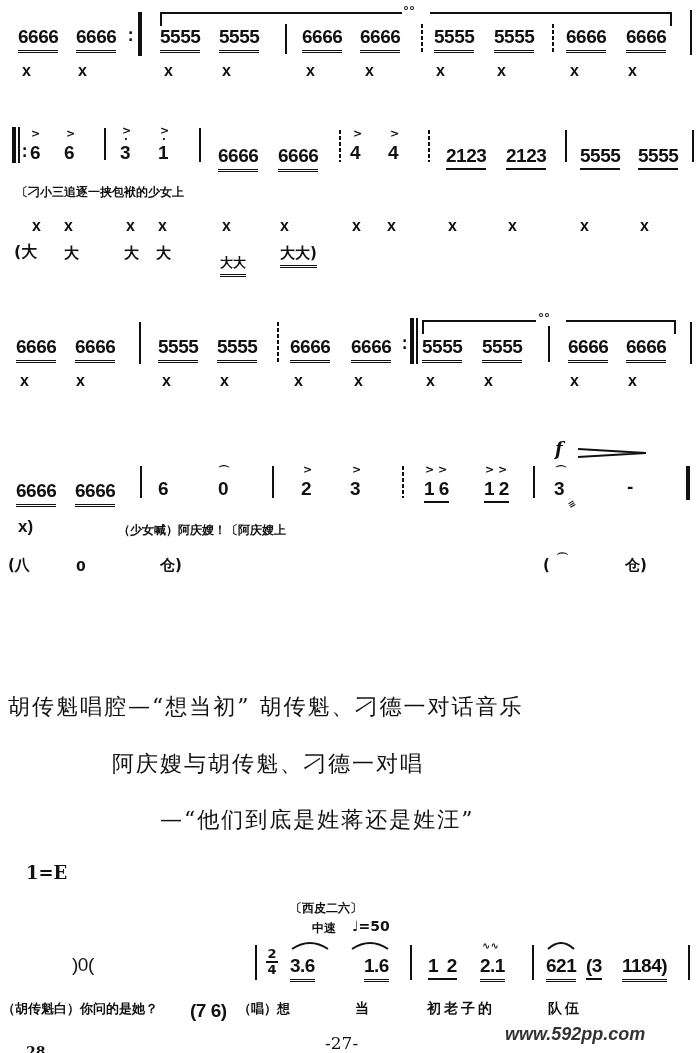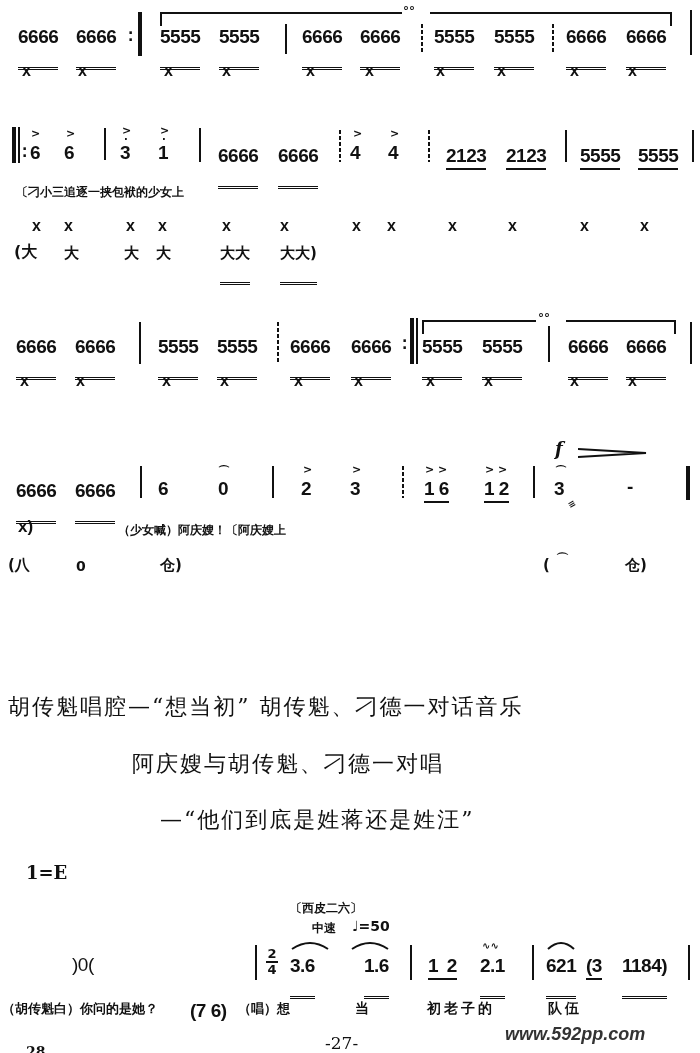--- a/index.html
+++ b/index.html
@@ -1,19 +1,19 @@
 <!DOCTYPE html>
 <html><head>
 <meta charset="utf-8">
 <style>
   html, body { margin:0; padding:0; background:#ffffff; }
   body { width:700px; height:1053px; position:relative; overflow:hidden; color:#111; font-family:"DejaVu Sans","Liberation Sans",sans-serif; }
   .abs { position:absolute; white-space:nowrap; }
   .num { font-family:"Liberation Sans","DejaVu Sans",sans-serif; font-weight:bold; font-size:19px; letter-spacing:-0.5px; }
-  .dbl { border-bottom:3px double #111; padding-bottom:19px; }
+  .dbl { border-bottom:3px double #111; padding-bottom:2px; }
   .sgl { border-bottom:2px solid #111; padding-bottom:1px; }
   .x { font-family:"Liberation Sans",sans-serif; font-weight:bold; font-size:16px; }
   .bar { position:absolute; width:2px; background:#111; }
   .thick { width:4px; }
   .dash { background:repeating-linear-gradient(#111 0 4px, transparent 4px 6px); }
   .cn { font-family:"DejaVu Sans",sans-serif; font-weight:bold; font-size:12px; }
   .cnbig { font-family:"DejaVu Serif","DejaVu Sans",serif; font-size:22px; letter-spacing:2px; }
   .volta { position:absolute; border-top:2px solid #111; height:12px; }
   .voltaL { border-left:2px solid #111; }
   .voltaR { border-right:2px solid #111; }
@@ -101,21 +101,21 @@
   <span class="abs x" style="left:387px;top:217px">x</span>
   <span class="abs x" style="left:448px;top:217px">x</span>
   <span class="abs x" style="left:508px;top:217px">x</span>
   <span class="abs x" style="left:580px;top:217px">x</span>
   <span class="abs x" style="left:640px;top:217px">x</span>
 
   <span class="abs cn" style="left:14px;top:242px;font-size:16px">(大</span>
   <span class="abs cn" style="left:64px;top:244px;font-size:15px">大</span>
   <span class="abs cn" style="left:124px;top:244px;font-size:15px">大</span>
   <span class="abs cn" style="left:156px;top:244px;font-size:15px">大</span>
-  <span class="abs cn dbl" style="left:220px;top:244px;font-size:15px">大大</span>
+  <span class="abs cn dbl" style="left:220px;top:254px;font-size:13px">大大</span>
   <span class="abs cn dbl" style="left:280px;top:244px;font-size:15px">大大)</span>
 </div>
 
 <div>
   <span class="abs num dbl" style="left:16px;top:336px">6666</span>
   <span class="abs num dbl" style="left:75px;top:336px">6666</span>
   <div class="bar" style="left:139px;top:322px;height:42px"></div>
   <span class="abs num dbl" style="left:158px;top:336px">5555</span>
   <span class="abs num dbl" style="left:217px;top:336px">5555</span>
   <div class="bar dash" style="left:277px;top:322px;height:42px"></div>
@@ -180,21 +180,21 @@
   <span class="abs cn" style="left:8px;top:556px;font-size:15px">(八</span>
   <span class="abs cn" style="left:76px;top:558px;font-size:14px">0</span>
   <span class="abs cn" style="left:160px;top:556px;font-size:15px">仓)</span>
   <span class="abs cn" style="left:543px;top:556px;font-size:15px">(</span>
   <span class="abs cn" style="left:556px;top:550px;font-size:13px">⌒</span>
   <span class="abs cn" style="left:625px;top:556px;font-size:15px">仓)</span>
 </div>
 
 <div>
   <span class="abs cnbig" style="left:8px;top:692px">胡传魁唱腔—“想当初”  胡传魁、刁德一对话音乐</span>
-  <span class="abs cnbig" style="left:132px;top:749px">阿庆嫂与胡传魁、刁德一对唱</span>
+  <span class="abs cnbig" style="left:112px;top:749px">阿庆嫂与胡传魁、刁德一对唱</span>
   <span class="abs cnbig" style="left:160px;top:805px">—“他们到底是姓蒋还是姓汪”</span>
 </div>
 
 <div>
   <span class="abs" style="left:26px;top:862px;font-family:'DejaVu Serif',serif;font-weight:bold;font-size:18px">1=E</span>
   <span class="abs cn" style="left:290px;top:900px">〔西皮二六〕</span>
   <span class="abs cn" style="left:312px;top:920px">中速</span>
   <span class="abs" style="left:352px;top:918px;font-size:14px;font-weight:bold">♩=50</span>
 
   <span class="abs num" style="left:72px;top:954px;font-weight:normal">)0(</span>

